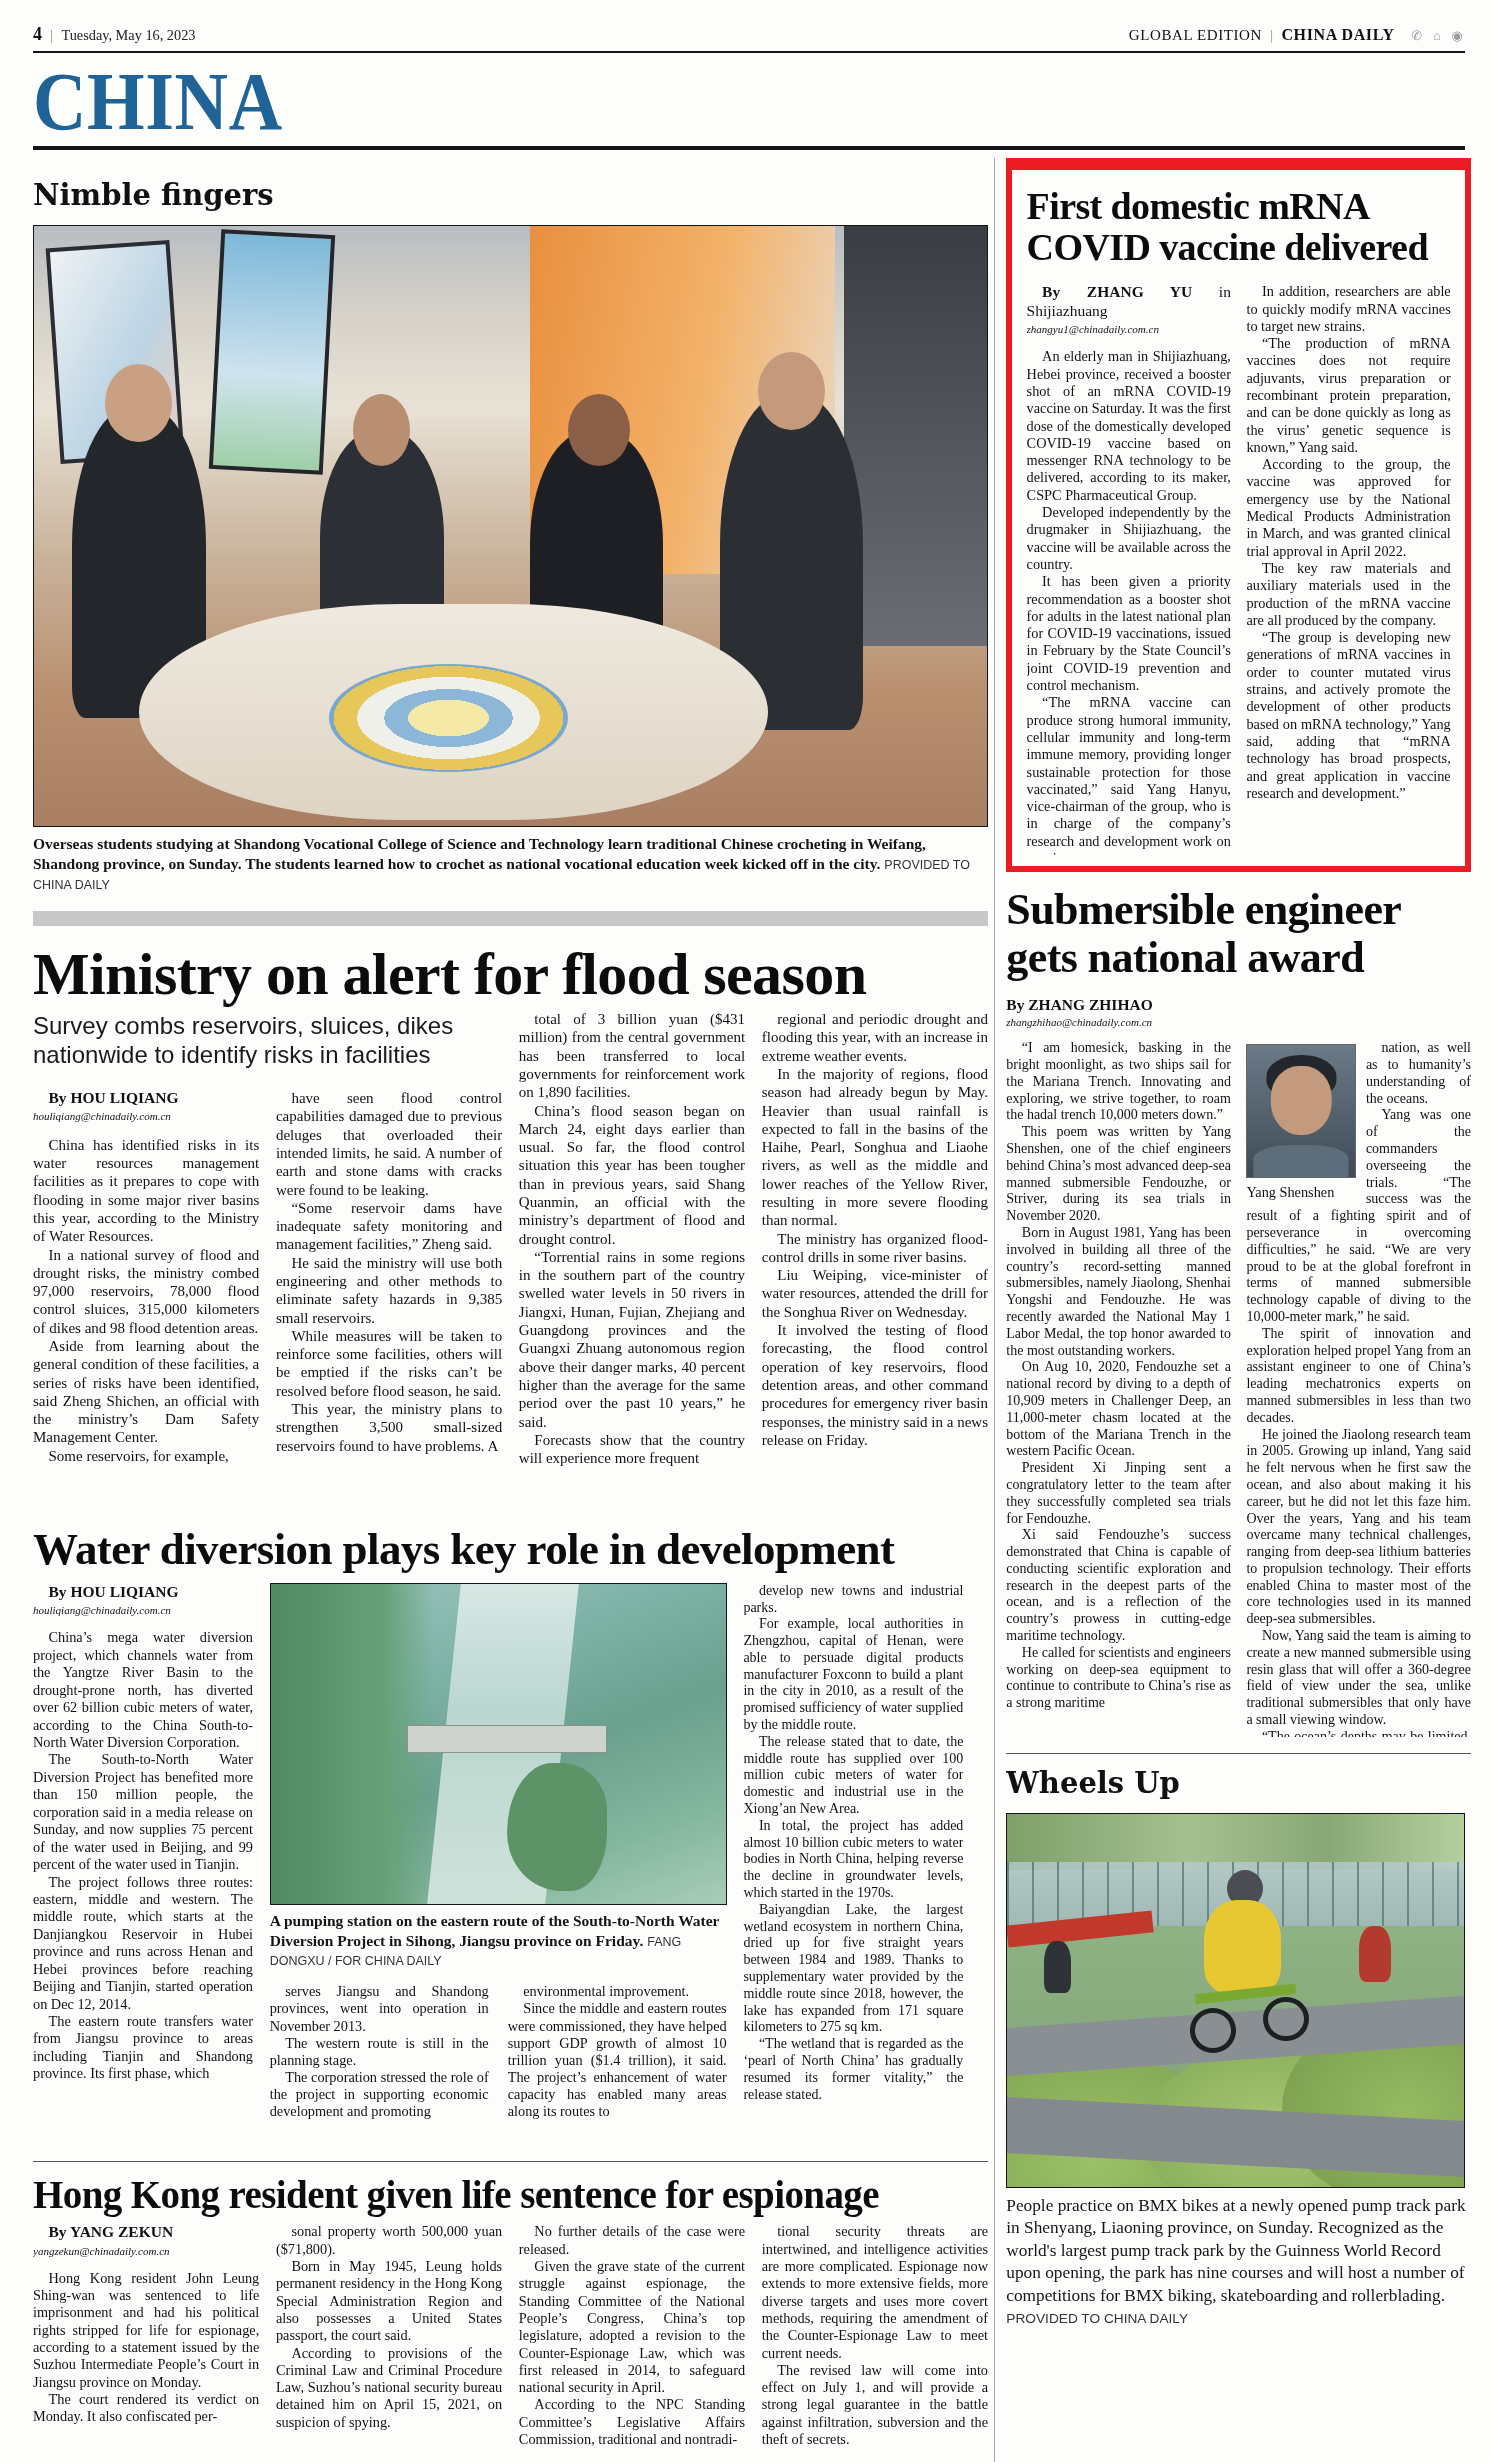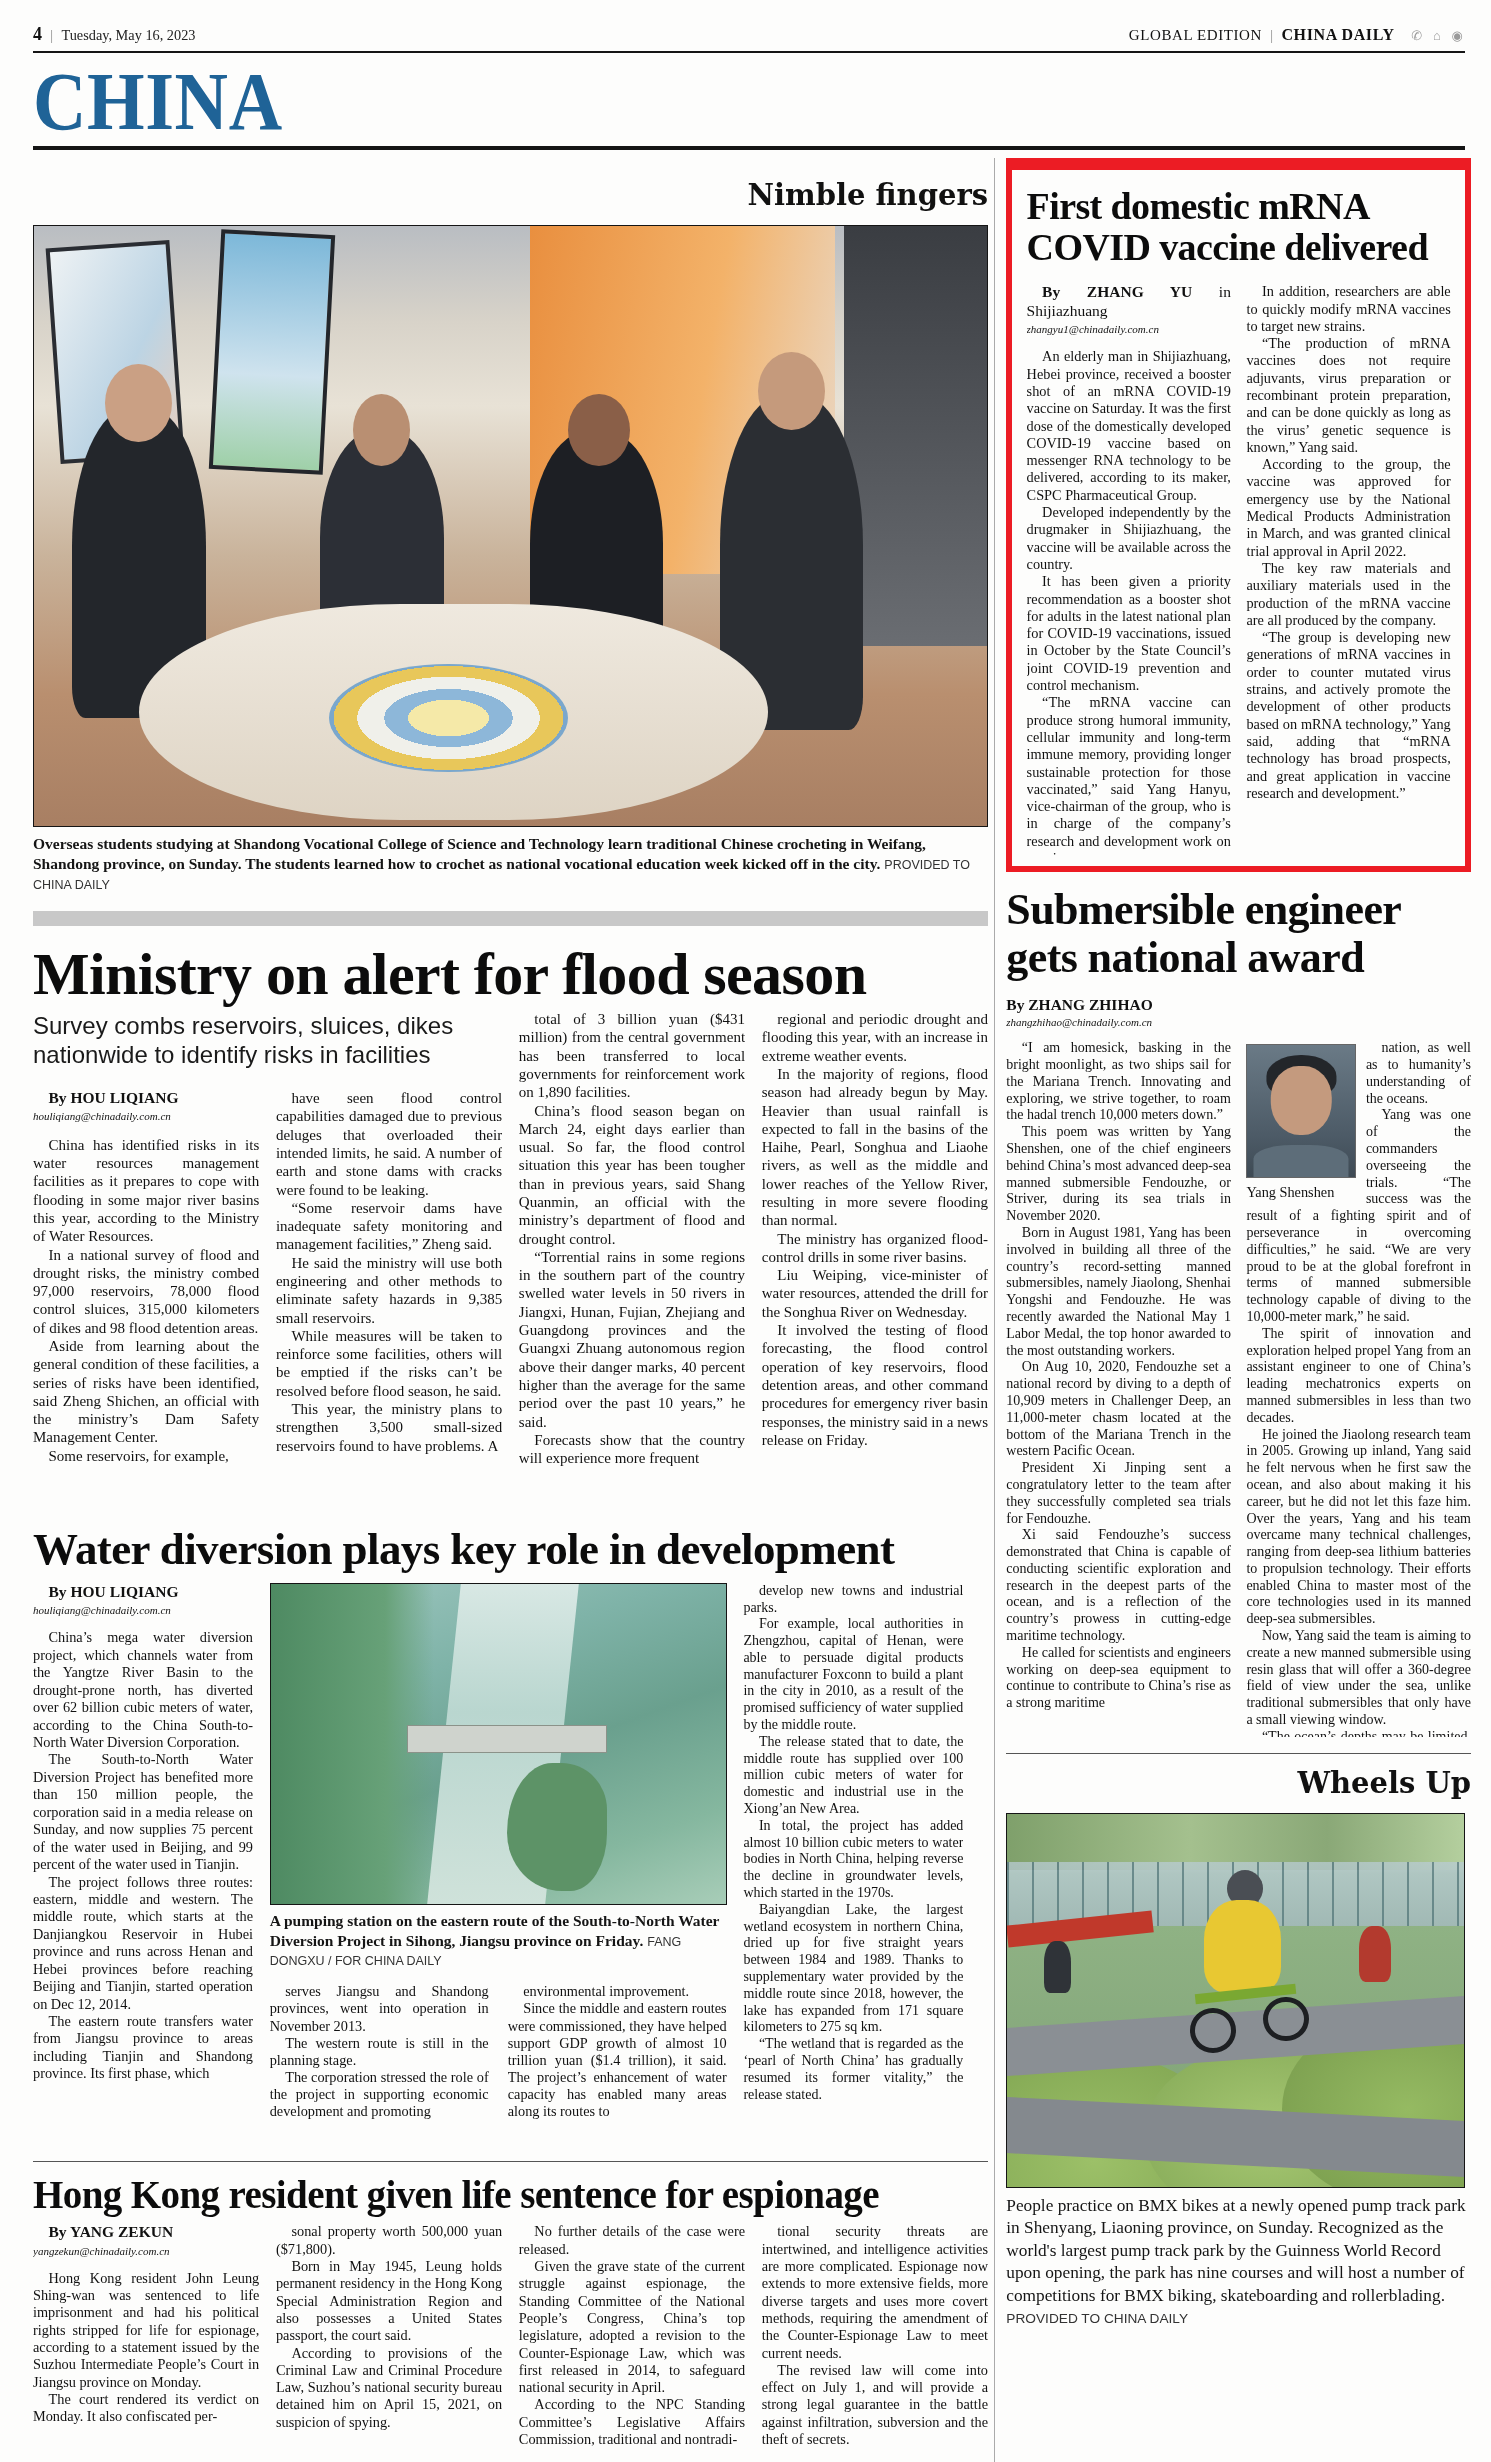--- a/index.html
+++ b/index.html
@@ -25,21 +25,21 @@
   .masthead { font-size:74px; line-height:1.0; font-weight:bold; color:#1f6397;
     letter-spacing:0.6px; margin:10.7px 0 8.3px; transform: scaleY(1.12); transform-origin:left center; }
   .rule-heavy2 { height:3.6px; background:#151515; }
 
   
   .content { display:flex; margin-top:8.3px; }
   .left-zone { width:955px; flex:none; }
   .right-rail { width:477px; flex:none; margin-left:6px; border-left:0.6px solid #aaa; padding-left:11.3px; }
 
   
-  .kicker { font-family:"DejaVu Serif", serif; font-weight:bold; font-size:29px; margin:20px 0 13px;text-align:right; }
+  .kicker { font-family:"DejaVu Serif", serif; font-weight:bold; font-size:29px; margin:20px 0 13px; }
   .right-rail .kicker { margin-top:12px; }
 
   
   figure { position:relative; overflow:hidden; border:1.2px solid #151515; background:#ccc; }
   figure div { position:absolute; }
   .ph-crochet { width:955px; height:602px;
     background:linear-gradient(180deg,#b9bdc2 0%,#d8d3c9 16%,#e8e2d6 30%,#c9b39b 55%,#b98f6f 78%,#a87f63 100%); }
   .scr1 { left:2%; top:3%; width:13%; height:36%; background:linear-gradient(120deg,#eef2f4,#bcd4e4 60%,#e8cfc0); border:4.2px solid #2a2d33; transform:rotate(-4deg); }
   .scr2 { left:19%; top:1%; width:12%; height:40%; background:linear-gradient(#7db8d9,#cfe3ee 60%,#9fd0a8); border:4.8px solid #23262b; transform:rotate(3deg); }
   .wallor { right:16%; top:0; width:32%; height:58%; background:linear-gradient(100deg,#e98f3f,#f3b269 55%,#e9d9c8); }
@@ -301,21 +301,21 @@
     <div class="right-rail">
 
       <section class="red-box">
         <h1 class="headline h-mrna">First domestic mRNA COVID vaccine delivered</h1>
         <div class="red-cols">
           <div class="bodycol">
             <p class="byline"><b>By ZHANG YU</b><span> in Shijiazhuang</span></p>
             <span class="email">zhangyu1@chinadaily.com.cn</span>
           <p>An elderly man in Shijiazhuang, Hebei province, received a booster shot of an mRNA COVID-19 vaccine on Saturday. It was the first dose of the domestically developed COVID-19 vaccine based on messenger RNA technology to be delivered, according to its maker, CSPC Pharmaceutical Group.</p>
               <p>Developed independently by the drugmaker in Shijiazhuang, the vaccine will be available across the country.</p>
-              <p>It has been given a priority recommendation as a booster shot for adults in the latest national plan for COVID-19 vaccinations, issued in October by the State Council’s joint COVID-19 prevention and control mechanism.</p>
+              <p>It has been given a priority recommendation as a booster shot for adults in the latest national plan for COVID-19 vaccinations, issued in February by the State Council’s joint COVID-19 prevention and control mechanism.</p>
               <p>“The mRNA vaccine can produce strong humoral immunity, cellular immunity and long-term immune memory, providing longer sustainable protection for those vaccinated,” said Yang Hanyu, vice-chairman of the group, who is in charge of the company’s research and development work on vaccines.</p>
             </div>
           <div class="bodycol">
               <p>In addition, researchers are able to quickly modify mRNA vaccines to target new strains.</p>
               <p>“The production of mRNA vaccines does not require adjuvants, virus preparation or recombinant protein preparation, and can be done quickly as long as the virus’ genetic sequence is known,” Yang said.</p>
               <p>According to the group, the vaccine was approved for emergency use by the National Medical Products Administration in March, and was granted clinical trial approval in April 2022.</p>
               <p>The key raw materials and auxiliary materials used in the production of the mRNA vaccine are all produced by the company.</p>
               <p>“The group is developing new generations of mRNA vaccines in order to counter mutated virus strains, and actively promote the development of other products based on mRNA technology,” Yang said, adding that “mRNA technology has broad prospects, and great application in vaccine research and development.”</p>
             </div>
         </div>

